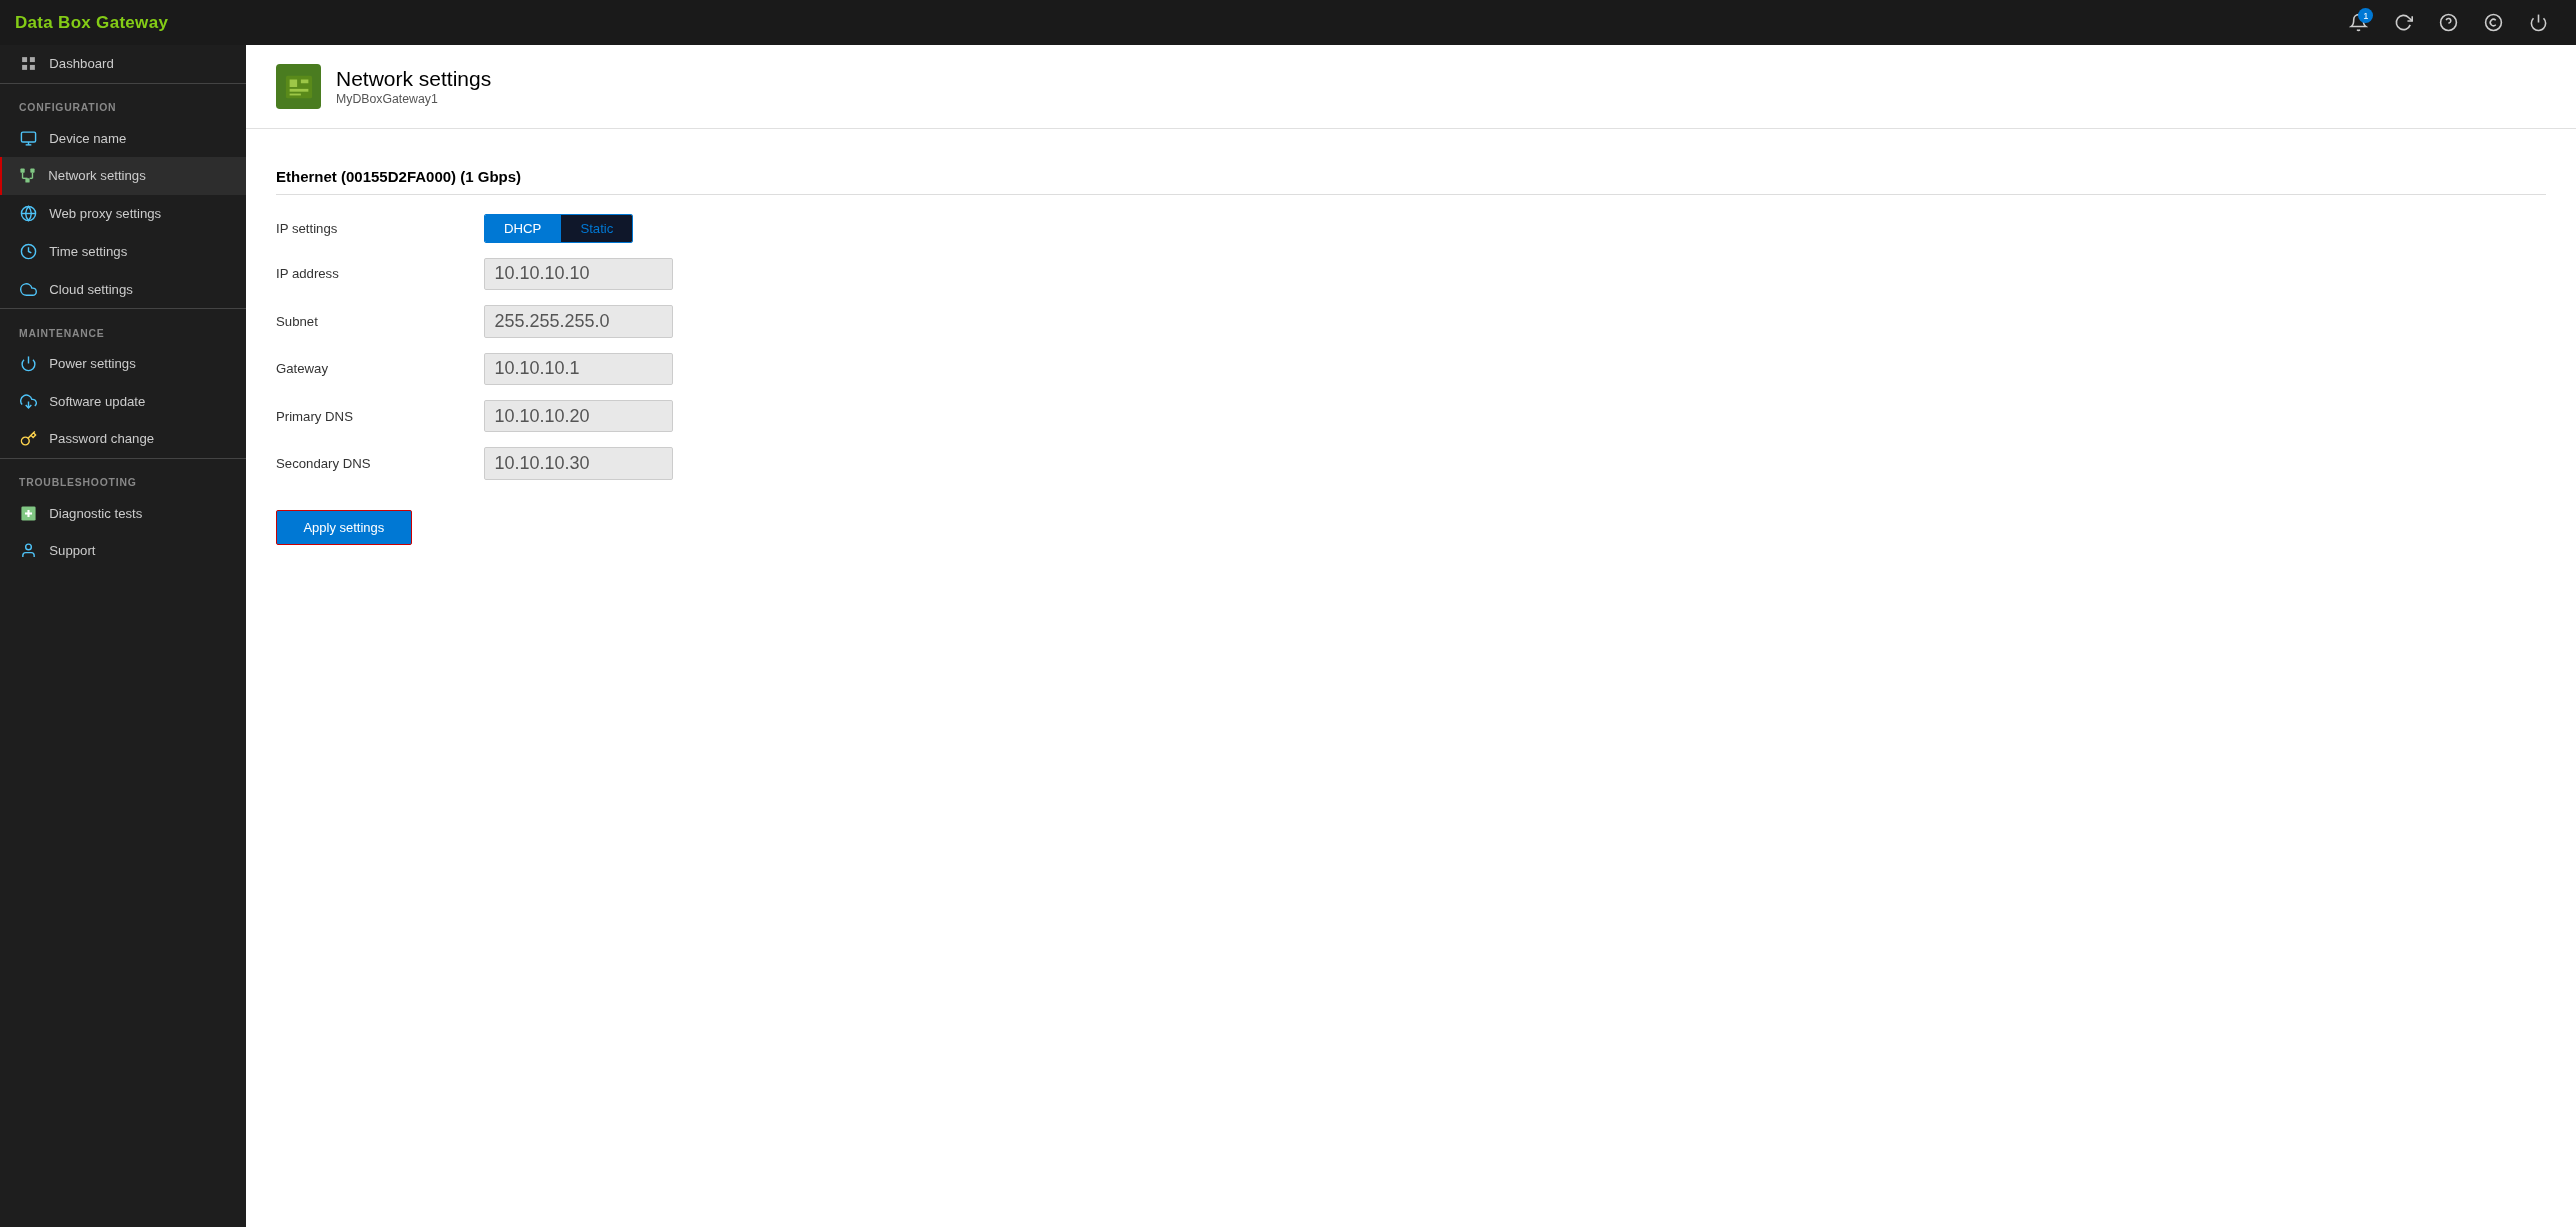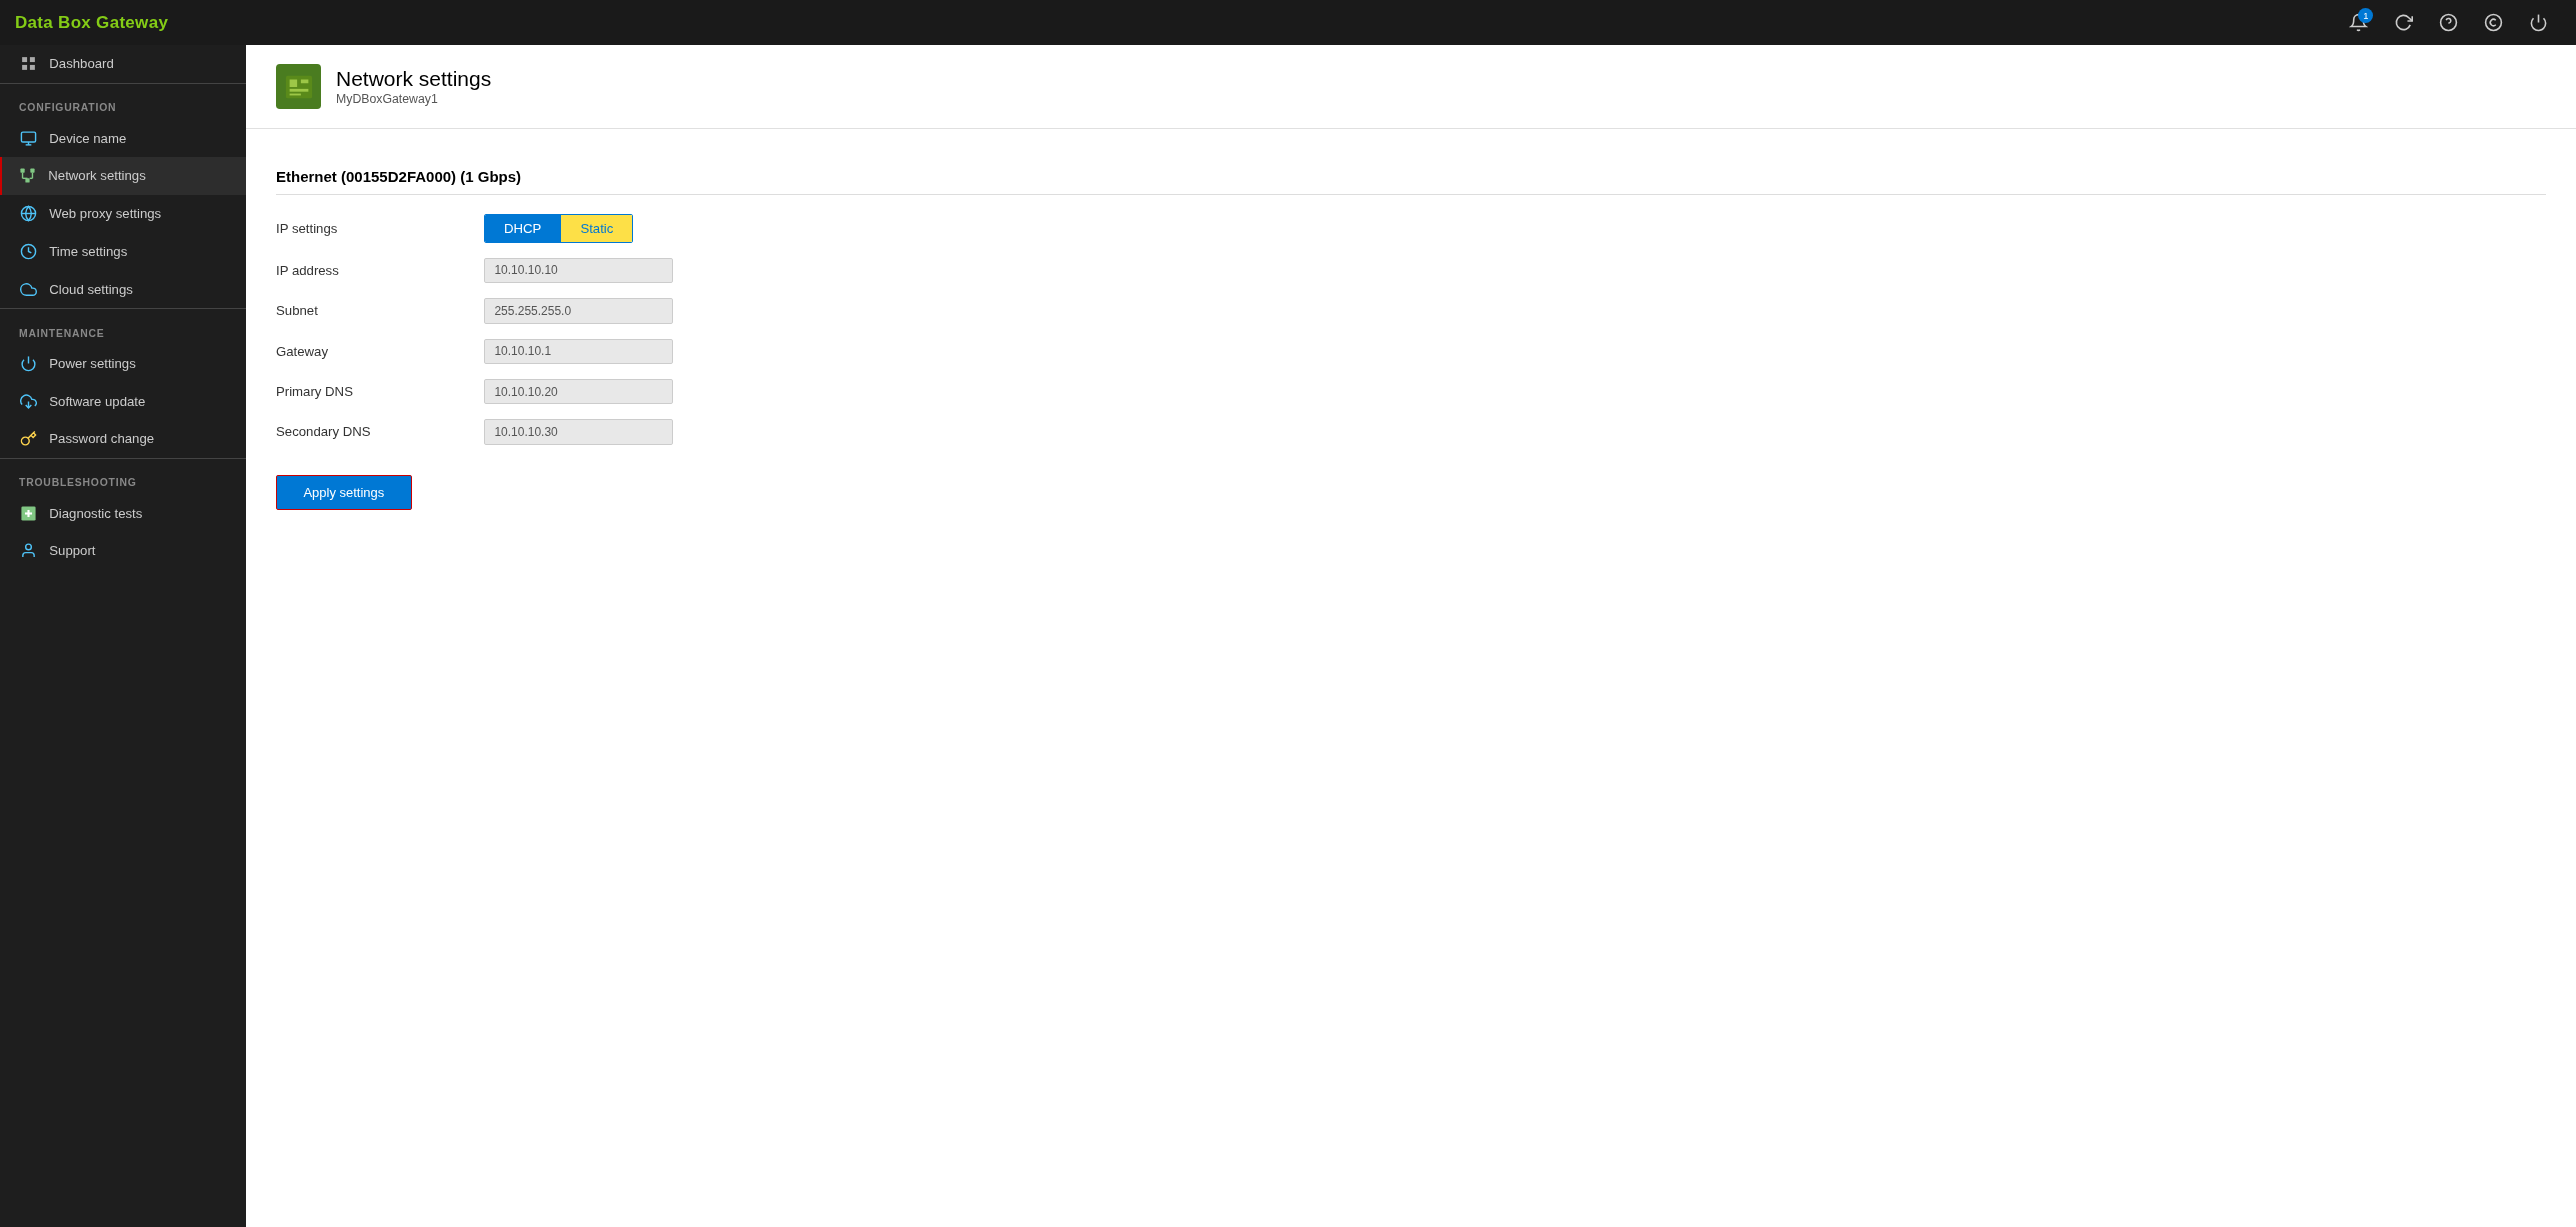--- a/index.html
+++ b/index.html
@@ -214,33 +214,33 @@
       cursor: pointer;
       border: none;
       outline: none;
       font-family: inherit;
     }
     .toggle-btn.active {
       background: #0078d4;
       color: #ffffff;
     }
     .toggle-btn.inactive {
-      background: #fde047;
+      background: #0f172a;
       color: #0078d4;
       border-left: 0.9px solid #0078d4;
     }
 
     
     .readonly-input {
       width: 189px;
       padding: 4.7px 9.4px;
       background: #e8e8e8;
       border: 0.9px solid #ccc;
       border-radius: 1.9px;
-      font-size: 12px;
+      font-size: 18px;
       color: #555;
       cursor: default;
     }
 
     
     .apply-btn {
       background: #0078d4;
       color: white;
       border: 1.9px solid #c00;
       padding: 9.4px 26.4px;

